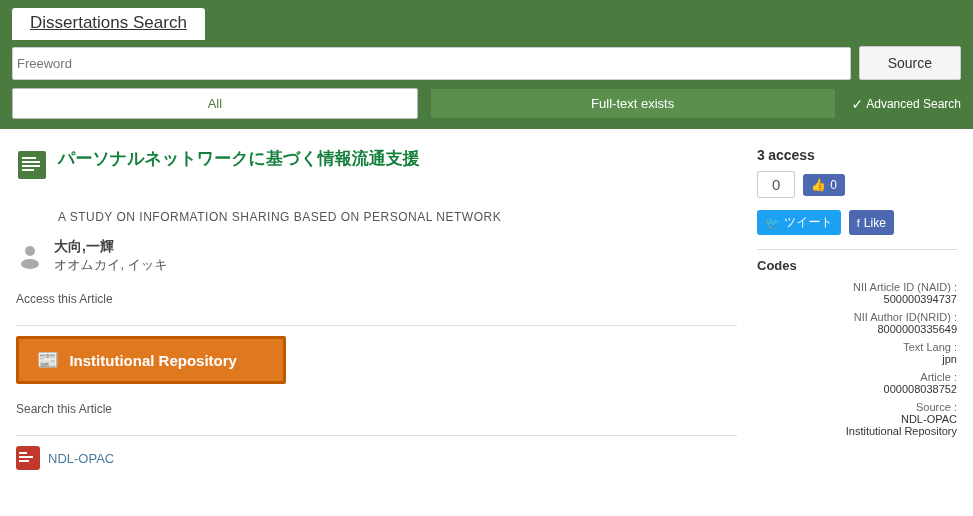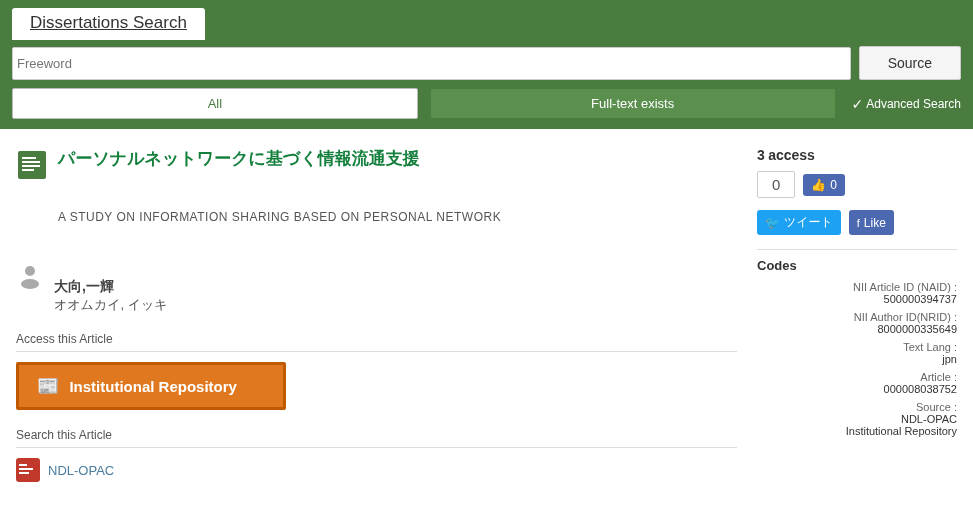--- a/index.html
+++ b/index.html
@@ -138,33 +138,32 @@
       margin: 14px 0 18px 0;
     }
     .author-icon {
       width: 28px;
       height: 28px;
       flex-shrink: 0;
     }
     .author-text {
       font-size: 13px;
       color: #555;
-      margin-top: 40px;
     }
     .author-text .author-name {
       font-size: 14px;
       color: #444;
       font-weight: bold;
     }
 
     
     .section-label {
       font-size: 12px;
       color: #555;
-      padding-bottom: 5px;
+      padding-bottom: 19px;
       border-bottom: 1px solid #ddd;
       margin-bottom: 10px;
     }
     .repo-button {
       display: flex;
       align-items: center;
       gap: 10px;
       background: #e07820;
       border: 3px solid #c05a00;
       color: #fff;

